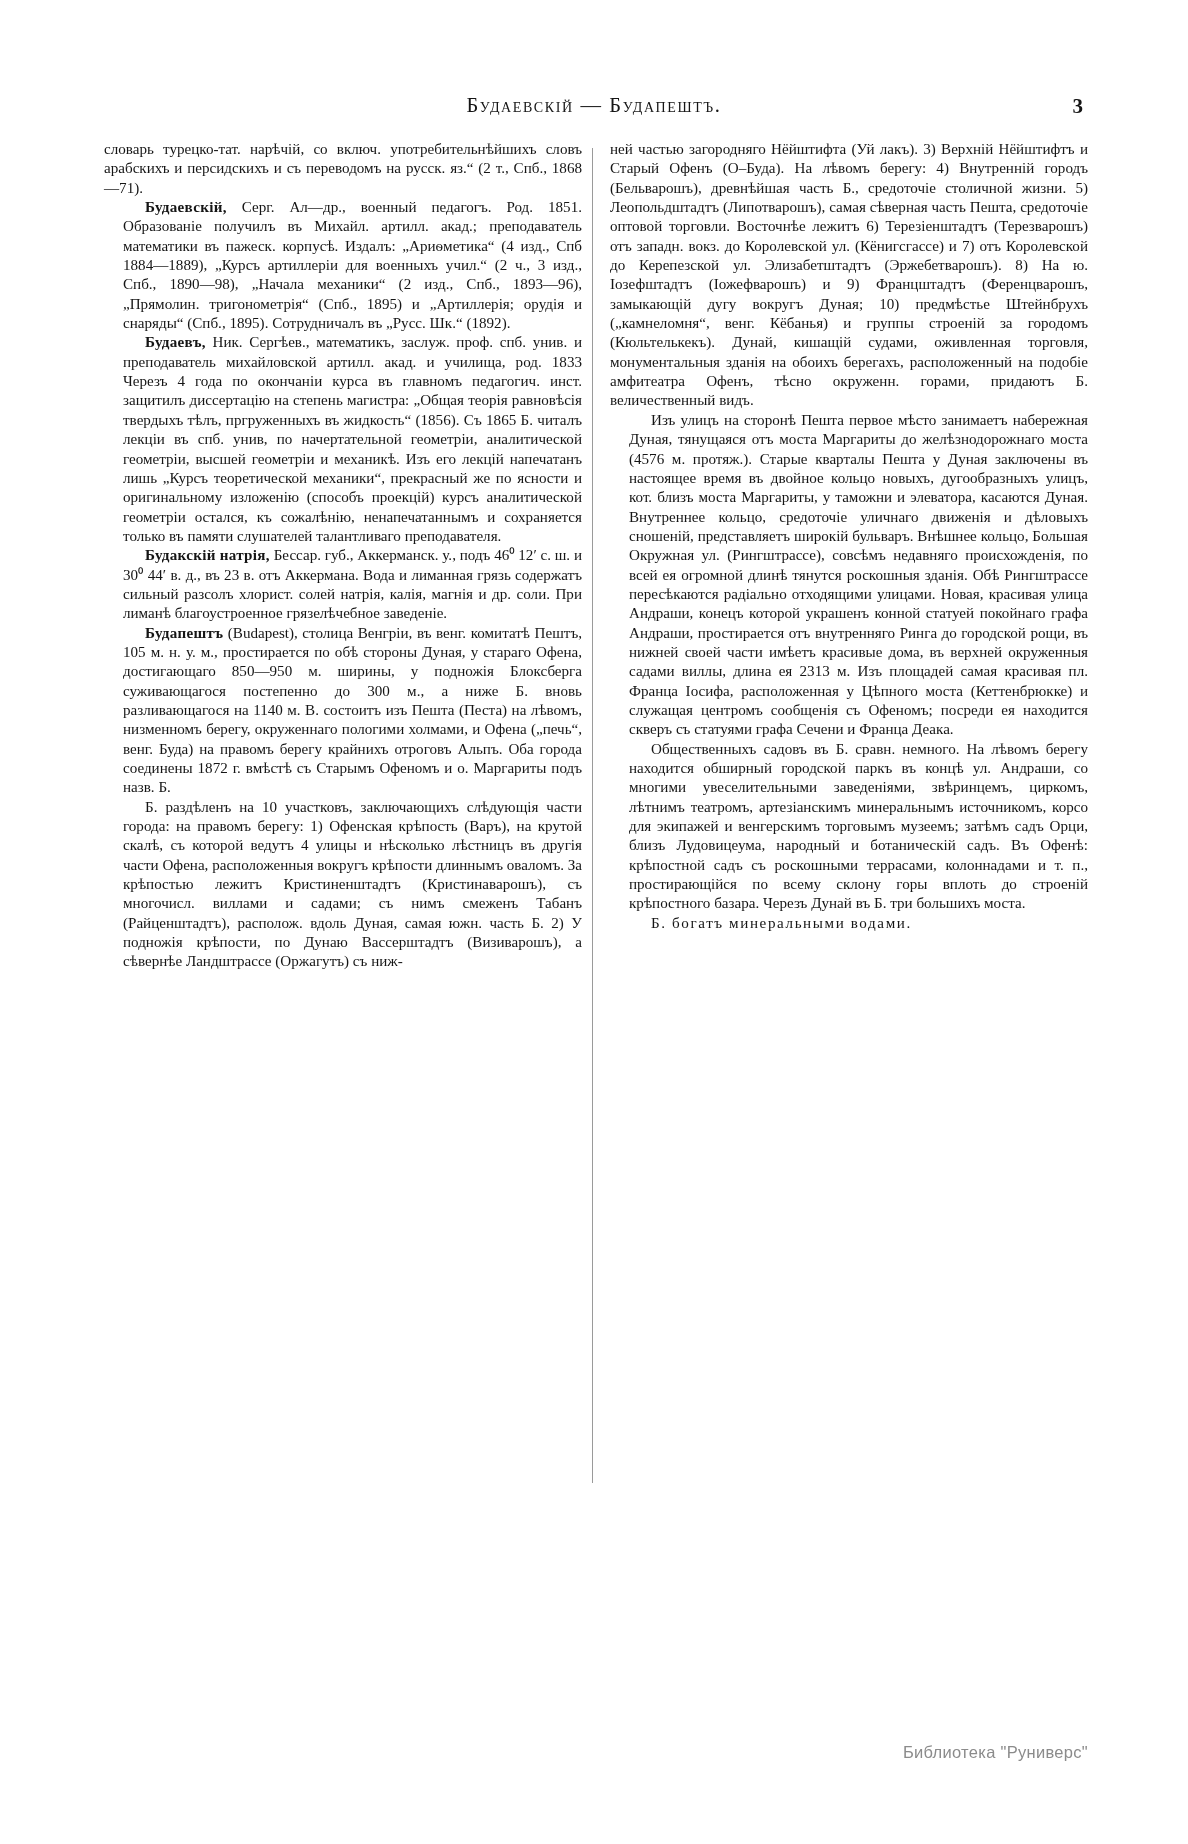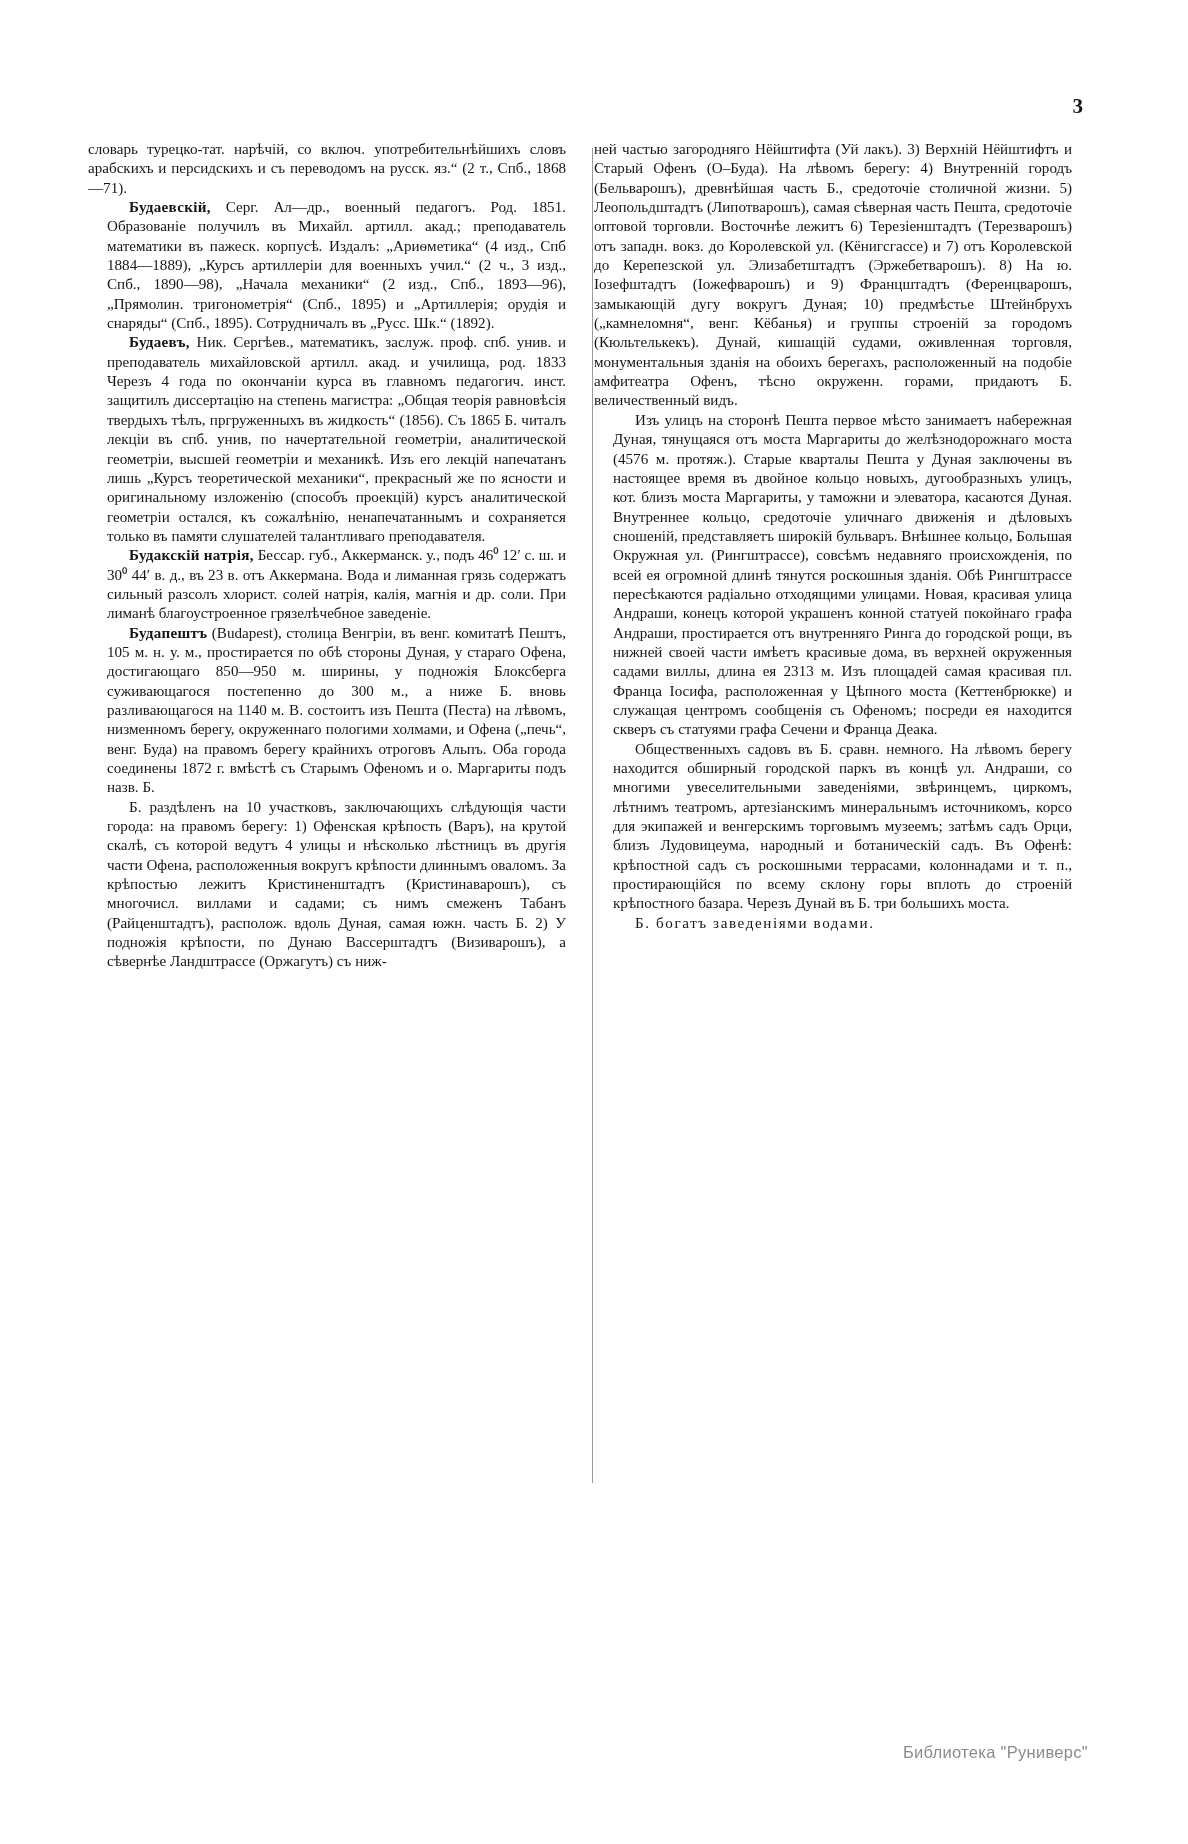--- a/index.html
+++ b/index.html
@@ -35,21 +35,21 @@
   }
   .header-folio {
     position: absolute;
     right: 105px;
     top: 0;
     font-size: 21px;
     font-weight: bold;
   }
   .columns {
     position: absolute;
-    left: 88px;
+    left: 104px;
     top: 140px;
     width: 984px;
     height: 1360px;
     display: flex;
     gap: 28px;
   }
   .col {
     width: 478px;
     font-size: 15.1px;
     line-height: 19.35px;
@@ -88,40 +88,41 @@
     color: #8b8b8b;
     letter-spacing: 0.3px;
   }
 </style>
 </head>
 <body>
 
 <div class="page">
 
   <div class="header">
+    <div class="header-title">Будаевскiй  —  Будапештъ.</div>
     <div class="header-folio">3</div>
   </div>
 
   <div class="divider"></div>
 
   <div class="columns">
 
     <div class="col">
       <p><span>словарь турецко-тат. нарѣчiй, со включ. употребительнѣйшихъ словъ арабскихъ и персидскихъ и съ переводомъ на русск. яз.“ (2 т., Спб., 1868—71).</span></p>
       <p class="ind"><span class="entry-head">Будаевскiй,</span><span> Серг. Ал—др., военный педагогъ.  Род. 1851.  Образованiе получилъ въ Михайл. артилл. акад.; преподаватель математики въ пажеск. корпусѣ. Издалъ: „Ариѳметика“ (4 изд., Спб 1884—1889), „Курсъ артиллерiи для военныхъ учил.“ (2 ч., 3 изд., Спб., 1890—98), „Начала механики“ (2 изд., Спб., 1893—96), „Прямолин. тригонометрiя“ (Спб., 1895) и „Артиллерiя; орудiя и снаряды“ (Спб., 1895). Сотрудничалъ въ „Русс. Шк.“ (1892).</span></p>
       <p class="ind"><span class="entry-head">Будаевъ,</span><span> Ник. Сергѣев., математикъ, заслуж. проф. спб. унив. и преподаватель михайловской артилл. акад. и училища, род. 1833  Черезъ 4 года по окончанiи курса въ главномъ педагогич. инст. защитилъ диссертацiю на степень магистра: „Общая теорiя равновѣсiя твердыхъ тѣлъ, пргруженныхъ въ жидкость“ (1856). Съ 1865 Б. читалъ лекцiи въ спб. унив, по начертательной геометрiи, аналитической геометрiи, высшей геометрiи и механикѣ. Изъ его лекцiй напечатанъ лишь „Курсъ теоретической механики“, прекрасный же по ясности и оригинальному изложенiю (способъ проекцiй) курсъ аналитической геометрiи остался, къ сожалѣнiю, ненапечатаннымъ и сохраняется только въ памяти слушателей талантливаго преподавателя.</span></p>
       <p class="ind"><span class="entry-head">Будакскiй натрiя,</span><span> Бессар. губ., Аккерманск. у., подъ 46⁰ 12′ с. ш. и 30⁰ 44′ в. д., въ 23 в. отъ Аккермана.  Вода и лиманная грязь содержатъ сильный разсолъ хлорист. солей натрiя, калiя, магнiя и др. соли.  При лиманѣ благоустроенное грязелѣчебное заведенiе.</span></p>
       <p class="ind"><span class="entry-head">Будапештъ</span><span> (Budapest), столица Венгрiи, въ венг. комитатѣ Пештъ, 105 м. н. у. м., простирается по обѣ стороны Дуная, у стараго Офена, достигающаго 850—950 м. ширины, у подножiя Блоксберга суживающагося постепенно до 300 м., а ниже Б. вновь разливающагося на 1140 м.  В. состоитъ изъ Пешта (Песта) на лѣвомъ, низменномъ берегу, окруженнаго пологими холмами, и Офена („печь“, венг. Буда) на правомъ берегу крайнихъ отроговъ Альпъ.  Оба города соединены 1872 г. вмѣстѣ съ Старымъ Офеномъ и о. Маргариты подъ назв. Б.</span></p>
       <p class="ind"><span>Б. раздѣленъ на 10 участковъ, заключающихъ слѣдующiя части города: на правомъ берегу: 1) Офенская крѣпость (Варъ), на крутой скалѣ, съ которой ведутъ 4 улицы и нѣсколько лѣстницъ въ другiя части Офена, расположенныя вокругъ крѣпости длиннымъ оваломъ.  За крѣпостью лежитъ Кристиненштадтъ (Кристинаварошъ), съ многочисл. виллами и садами; съ нимъ смеженъ Табанъ (Райценштадтъ), располож. вдоль Дуная, самая южн. часть Б.  2) У подножiя крѣпости, по Дунаю Вассерштадтъ (Визиварошъ), а сѣвернѣе Ландштрассе (Оржагутъ) съ ниж-</span></p>
     </div>
 
     <div class="col">
       <p><span>ней частью загородняго Нёйштифта (Уй лакъ). 3) Верхнiй Нёйштифтъ и Старый Офенъ (О–Буда).  На лѣвомъ берегу: 4) Внутреннiй городъ (Бельварошъ), древнѣйшая часть Б., средоточiе столичной жизни.  5) Леопольдштадтъ (Липотварошъ), самая сѣверная часть Пешта, средоточiе оптовой торговли.   Восточнѣе лежитъ 6) Терезiенштадтъ (Терезварошъ) отъ западн. вокз. до Королевской ул. (Кёнигсгассе) и 7) отъ Королевской до Керепезской ул. Элизабетштадтъ (Эржебетварошъ).  8) На ю. Iозефштадтъ (Iожефварошъ) и 9) Францштадтъ (Ференцварошъ, замыкающiй дугу вокругъ Дуная; 10) предмѣстье Штейнбрухъ („камнеломня“, венг. Кёбанья) и группы строенiй за городомъ (Кюльтелькекъ).  Дунай, кишащiй судами, оживленная торговля, монументальныя зданiя на обоихъ берегахъ, расположенный на подобiе амфитеатра Офенъ, тѣсно окруженн. горами, придаютъ Б. величественный видъ.</span></p>
       <p class="ind"><span>Изъ улицъ на сторонѣ Пешта первое мѣсто занимаетъ набережная Дуная, тянущаяся отъ моста Маргариты до желѣзнодорожнаго моста (4576 м. протяж.). Старые кварталы Пешта у Дуная заключены въ настоящее время въ двойное кольцо новыхъ, дугообразныхъ улицъ, кот. близъ моста Маргариты, у таможни и элеватора, касаются Дуная.  Внутреннее кольцо, средоточiе уличнаго движенiя и дѣловыхъ сношенiй, представляетъ широкiй бульваръ.  Внѣшнее кольцо, Большая Окружная ул. (Рингштрассе), совсѣмъ недавняго происхожденiя, по всей ея огромной длинѣ тянутся роскошныя зданiя.  Обѣ Рингштрассе пересѣкаются радiально отходящими улицами.  Новая, красивая улица Андраши, конецъ которой украшенъ конной статуей покойнаго графа Андраши, простирается отъ внутренняго Ринга до городской рощи, въ нижней своей части имѣетъ красивые дома, въ верхней окруженныя садами виллы, длина ея 2313 м. Изъ площадей самая красивая пл. Франца Iосифа, расположенная у Цѣпного моста (Кеттенбрюкке) и служащая центромъ сообщенiя съ Офеномъ; посреди ея находится скверъ съ статуями графа Сечени и Франца Деака.</span></p>
       <p class="ind"><span>Общественныхъ садовъ въ Б. сравн. немного.  На лѣвомъ берегу находится обширный городской паркъ въ концѣ ул. Андраши, со многими увеселительными заведенiями, звѣринцемъ, циркомъ, лѣтнимъ театромъ, артезiанскимъ минеральнымъ источникомъ, корсо для экипажей и венгерскимъ торговымъ музеемъ; затѣмъ садъ Орци, близъ Лудовицеума, народный и ботаническiй садъ.  Въ Офенѣ: крѣпостной садъ съ роскошными террасами, колоннадами и т. п., простирающiйся по всему склону горы вплоть до строенiй крѣпостного базара.  Черезъ Дунай въ Б. три большихъ моста.</span></p>
-      <p class="ind sp"><span>Б. богатъ заведенiями водами.</span></p>
+      <p class="ind sp"><span>Б. богатъ минеральными водами.</span></p>
     </div>
 
   </div>
 
   <div class="footer">Библиотека "Руниверс"</div>
 
 </div>
 
 </body></html>

